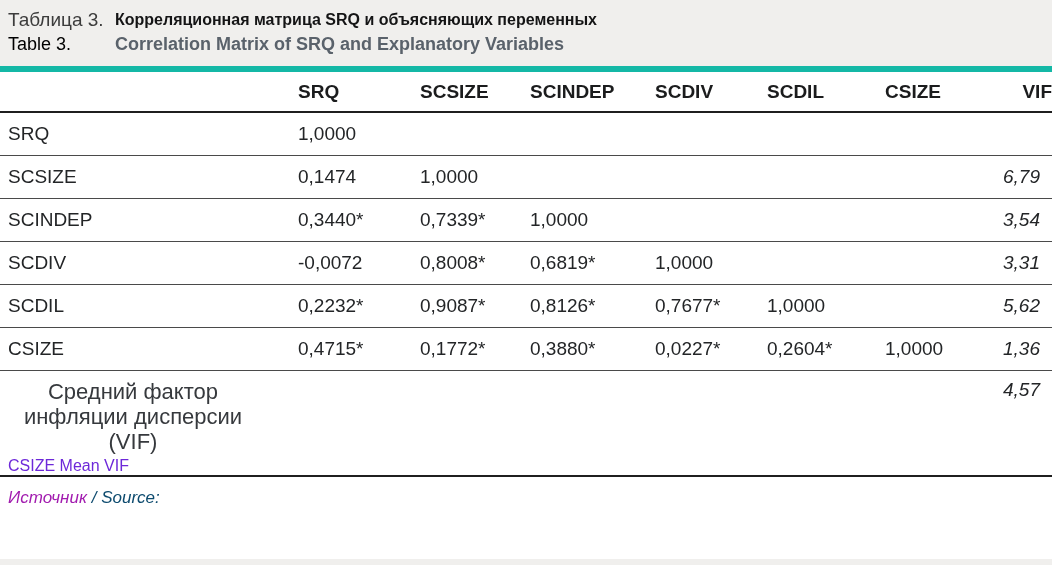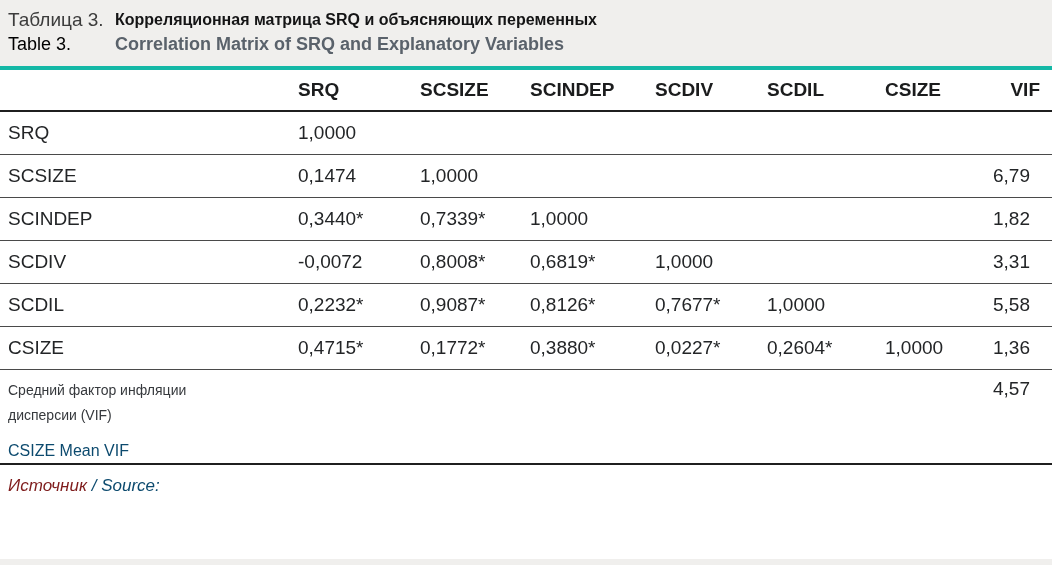--- a/index.html
+++ b/index.html
@@ -27,66 +27,67 @@
   .cap-label.ru { color: #3c3c3c; font-size: 19px; }
   .cap-title.ru { color: #141415; font-size: 16px; font-weight: bold; }
   .cap-label.en { color: #000000; font-size: 18px; }
   .cap-title.en { color: #5a626b; font-size: 18px; font-weight: bold; }
 
   
   table {
     width: 1052px;
     border-collapse: collapse;
     table-layout: fixed;
-    border-top: 4px solid #14b8a6;
+    border-top: 6px solid #14b8a6;
   }
   thead th {
     height: 43px;
     font-size: 19px;
     font-weight: bold;
     color: #1b1c1d;
     text-align: left;
     vertical-align: middle;
     padding: 0 0 0 8px;
     border-bottom: 2px solid #1f1f1f;
   }
-  thead th.vif-col { text-align: right; padding-right: 12px; }
+  thead th.vif-col { text-align: right; }
   tbody td {
     height: 43px;
     font-size: 19px;
     color: #232527;
     text-align: left;
     vertical-align: middle;
     padding: 0 0 0 8px;
     border-bottom: 1px solid #4a4a4a;
   }
-  tbody td.vif-col { text-align: center; padding-right: 12px; }
+  tbody td.vif-col { text-align: right; padding-right: 12px; font-style: italic; }
   tr.summary-row td {
     height: 95px;
     vertical-align: top;
     padding-top: 8px;
     border-bottom: 2px solid #1f1f1f;
   }
   .sum-ru {
     width: 250px;
-    font-size: 14px;
+    font-size: 22px;
     line-height: 25px;
     color: #36393d;
+    text-align: center;
   }
   .sum-en {
     font-size: 16px;
-    color: #0c4a6e;
-    margin-top: 14px;
+    color: #6d28d9;
+    margin-top: 3px;
   }
 
   
   .notes { padding: 9px 0 0 8px; font-style: italic; }
   .note-line { font-size: 17px; line-height: 23px; white-space: nowrap; }
   .note-line.legend-note { margin-left: -5px; }
-  .note-ru { color: #7f1d1d; text-align: right; }
+  .note-ru { color: #a21caf; text-align: right; }
   .note-en { color: #0c4a6e; }
 
   .bottom-strip {
     position: absolute;
     left: 0; bottom: 0;
     width: 1052px; height: 6px;
     background: #f0efed;
   }
 </style>
 </head>
@@ -150,41 +151,41 @@
         <td class="vif-col">6,79</td>
       </tr>
       <tr>
         <td>SCINDEP</td>
         <td>0,3440*</td>
         <td>0,7339*</td>
         <td>1,0000</td>
         <td></td>
         <td></td>
         <td></td>
-        <td class="vif-col">1,82</td>
+        <td class="vif-col">3,54</td>
       </tr>
       <tr>
         <td>SCDIV</td>
         <td>-0,0072</td>
         <td>0,8008*</td>
         <td>0,6819*</td>
         <td>1,0000</td>
         <td></td>
         <td></td>
         <td class="vif-col">3,31</td>
       </tr>
       <tr>
         <td>SCDIL</td>
         <td>0,2232*</td>
         <td>0,9087*</td>
         <td>0,8126*</td>
         <td>0,7677*</td>
         <td>1,0000</td>
         <td></td>
-        <td class="vif-col">5,58</td>
+        <td class="vif-col">5,62</td>
       </tr>
       <tr>
         <td>CSIZE</td>
         <td>0,4715*</td>
         <td>0,1772*</td>
         <td>0,3880*</td>
         <td>0,0227*</td>
         <td>0,2604*</td>
         <td>1,0000</td>
         <td class="vif-col">1,36</td>

